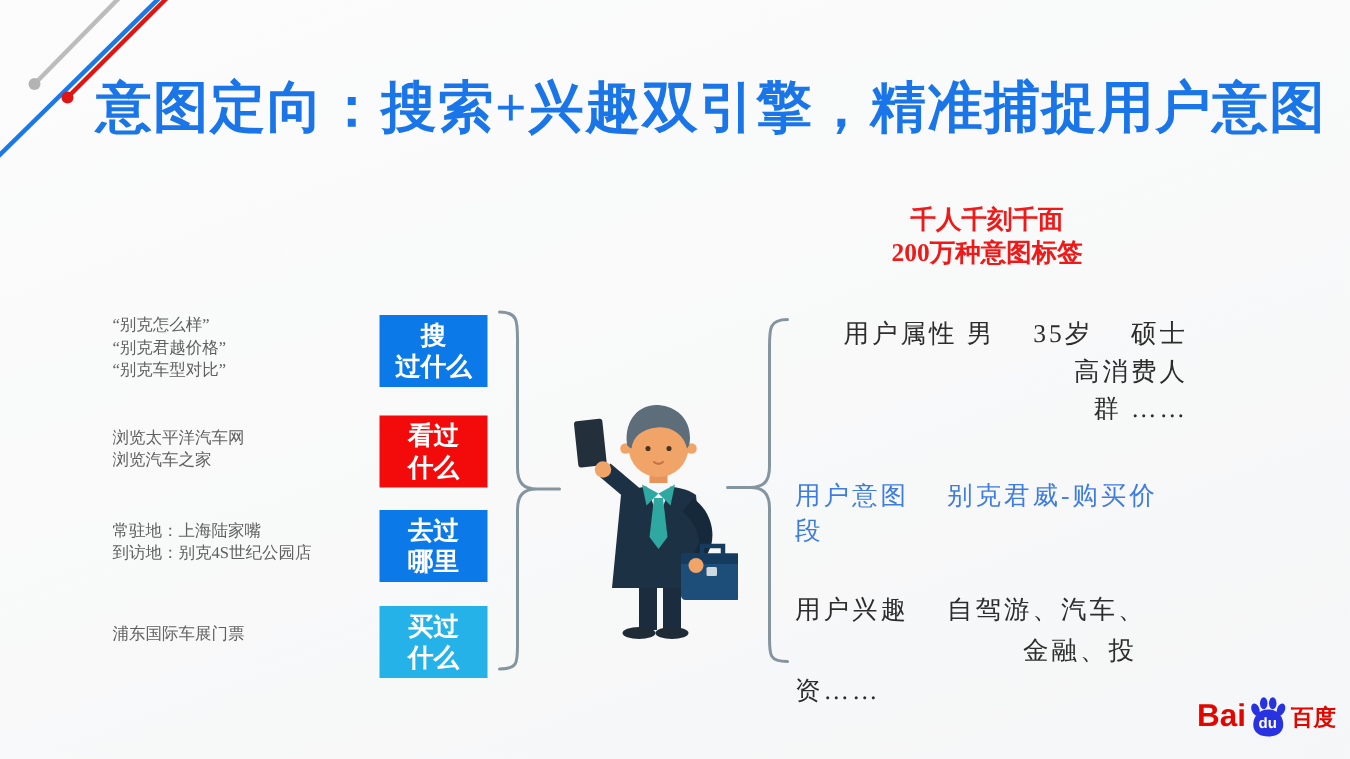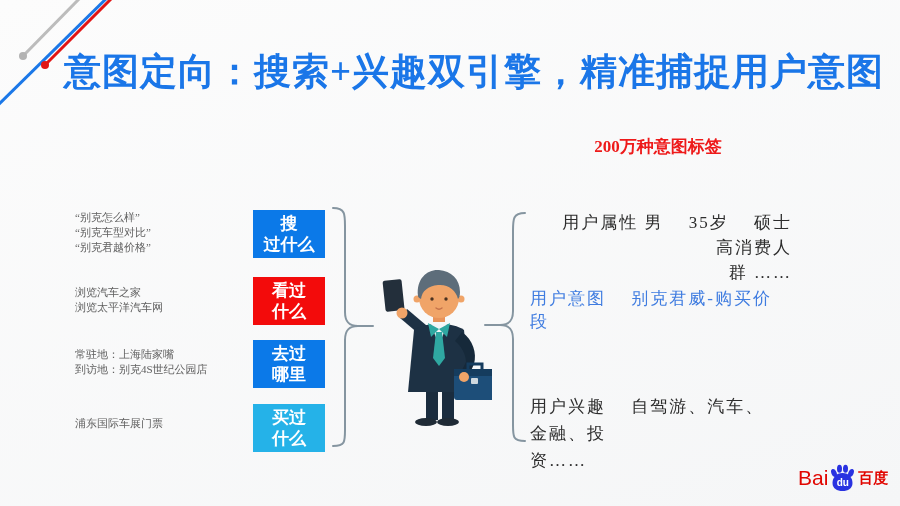--- a/index.html
+++ b/index.html
@@ -35,28 +35,28 @@
     font-size:17px;font-weight:bold;line-height:21px;text-align:center;
     display:flex;flex-direction:column;justify-content:center;
   }
   .b1{top:210px;background:#0b79e8;}
   .b2{top:277px;background:#f30b0b;}
   .b3{top:340px;background:#0b79e8;}
   .b4{top:404px;background:#25b2e8;}
   .rblock{font-size:17px;letter-spacing:2px;color:#2d2d2d;}
   .attr{left:522px;top:210px;line-height:25px;width:270px;text-align:right;}
   .attr .ind{margin-left:112px;}
-  .intent{left:530px;top:287px;line-height:23px;width:280px;color:#3f7ce0;}
+  .intent{left:530px;top:319px;line-height:23px;width:280px;color:#3f7ce0;}
   .interest{left:530px;top:393px;line-height:27px;width:280px;}
-  .interest .ind{}
+  .interest .ind{margin-left:152px;}
   .logo{
     left:798px;top:464px;display:flex;align-items:center;
     font-family:"Liberation Sans","DejaVu Sans",sans-serif;
   }
-  .logo .bai{color:#e10600;font-weight:normal;font-size:21px;letter-spacing:0;}
+  .logo .bai{color:#e10600;font-weight:bold;font-size:21px;letter-spacing:0;}
   .logo .cn{color:#e10600;font-weight:bold;font-size:15px;margin-left:1px;text-align:right;}
   .pawwrap{position:relative;width:27px;height:28px;margin:0 1px;}
   .pawwrap .du{
     position:absolute;left:0;top:13px;width:27px;text-align:center;
     color:#ffffff;font-size:10px;font-weight:bold;
   }
   svg{display:block;}
 </style>
 </head>
 <body>
@@ -69,26 +69,26 @@
     <line x1="-4" y1="107" x2="114" y2="-9" stroke="#1b78e8" stroke-width="3"></line>
     <line x1="45" y1="65" x2="111" y2="-1" stroke="#e11414" stroke-width="3"></line>
     <circle cx="45" cy="65" r="4" fill="#e11414"></circle>
   </svg>
 
   <h1 class="abs title">意图定向：搜索+兴趣双引擎，精准捕捉用户意图</h1>
 
 
   <div class="abs note n1">
     <div>“别克怎么样”</div>
+    <div>“别克君越价格”</div>
     <div>“别克车型对比”</div>
-    <div>“别克君越价格”</div>
   </div>
   <div class="abs note n2">
+    <div>浏览太平洋汽车网</div>
     <div>浏览汽车之家</div>
-    <div>浏览太平洋汽车网</div>
   </div>
   <div class="abs note n3">
     <div>常驻地：上海陆家嘴</div>
     <div>到访地：别克4S世纪公园店</div>
   </div>
   <div class="abs note n4">
     <div>浦东国际车展门票</div>
   </div>
 
   <div class="abs tagbox b1">
@@ -147,20 +147,21 @@
     <rect x="95" y="112" width="7" height="6" rx="1" fill="#cfd8de"></rect>
     <circle cx="88" cy="111" r="5" fill="#f0a468"></circle>
   </svg>
 
   <svg class="abs" style="left:481px;top:211px" width="46" height="232" viewBox="0 0 46 232">
     <path d="M44 2 C32 2 32 8 32 20 L32 100 C32 110 28 114 19 114 L4 114
              M19 114 C28 114 32 118 32 128 L32 214 C32 226 32 230 44 230" fill="none" stroke="#8595a0" stroke-width="2" stroke-linecap="round"></path>
   </svg>
 
   <div class="abs col-header rh">
+    <div>千人千刻千面</div>
     <div>200万种意图标签</div>
   </div>
 
   <div class="abs rblock attr">
     <div>用户属性 男　 35岁　 硕士</div>
     <div class="ind">高消费人</div>
     <div>群 ……</div>
   </div>
 
   <div class="abs rblock intent">

